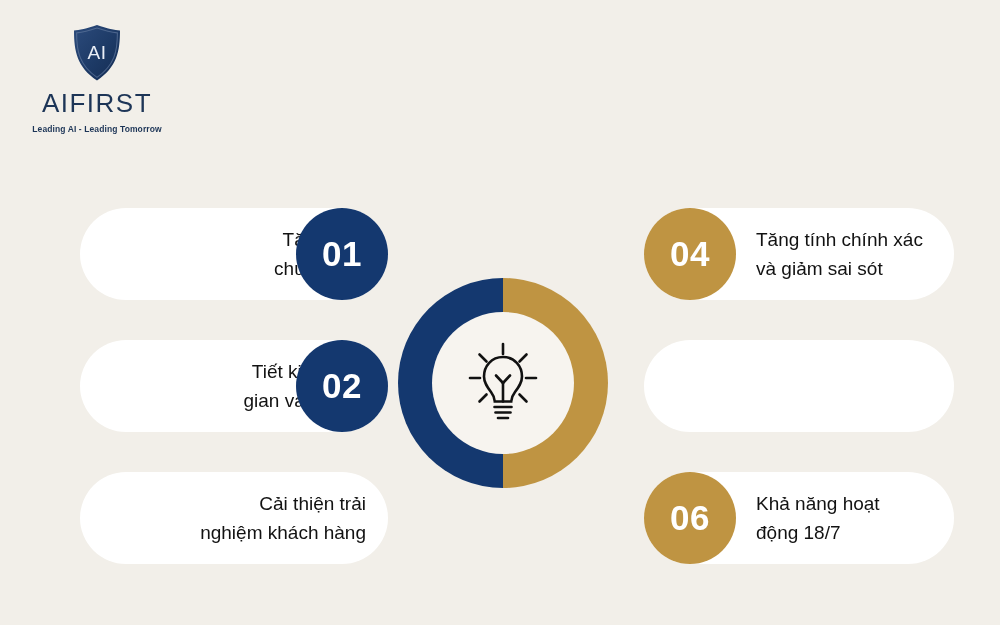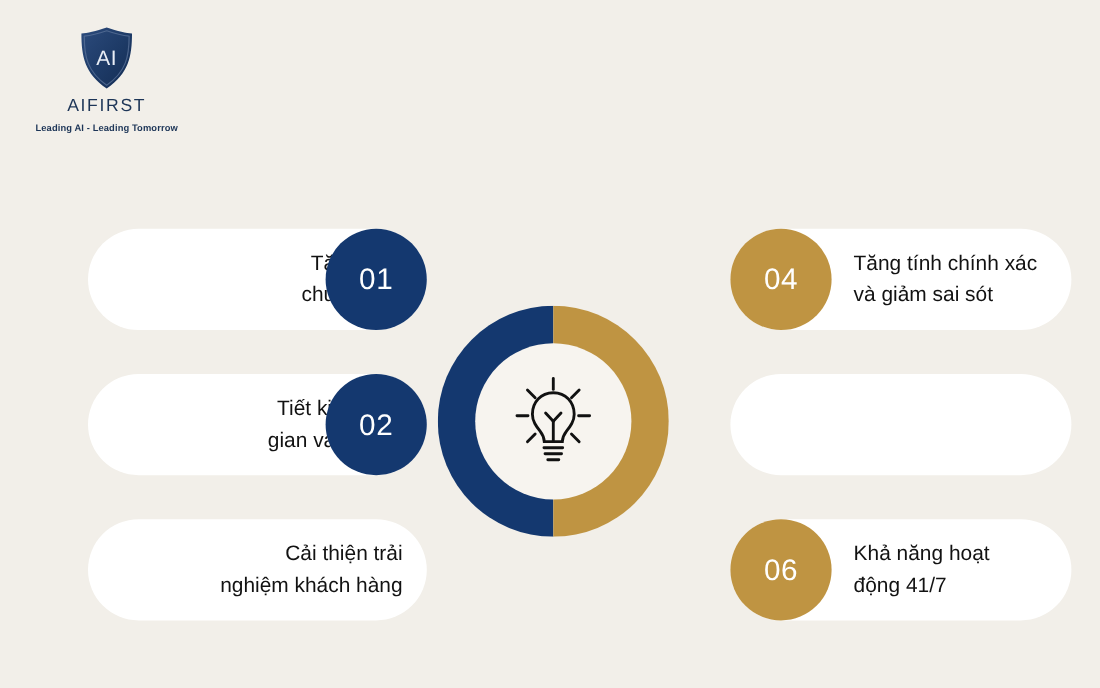--- a/index.html
+++ b/index.html
@@ -34,21 +34,21 @@
     flex-direction: column;
     align-items: center;
   }
   .logo-shield {
     width: 52px;
     height: 58px;
     display: block;
   }
   .logo-word {
     margin-top: 6px;
-    font-size: 16px;
+    font-size: 26px;
     letter-spacing: 1.5px;
     font-weight: 400;
     color: #1d3557;
     font-family: "Liberation Sans", sans-serif;
   }
   .logo-tag {
     margin-top: 5px;
     font-size: 8.5px;
     font-weight: bold;
     letter-spacing: 0.1px;
@@ -80,21 +80,21 @@
     display: flex;
     align-items: center;
   }
   .card-left {
     left: 80px;
     width: 308px;
     justify-content: flex-end;
     padding-right: 0;
   }
   .card-right {
-    left: 664px;
+    left: 644px;
     width: 310px;
     justify-content: flex-start;
   }
   .card-1 { top: 208px; }
   .card-2 { top: 340px; }
   .card-3 { top: 472px; }
 
   .card-text {
     font-size: 19px;
     line-height: 1.55;
@@ -114,22 +114,22 @@
 
   .num-circle {
     position: absolute;
     width: 92px;
     height: 92px;
     border-radius: 50%;
     display: flex;
     align-items: center;
     justify-content: center;
     color: #ffffff;
-    font-size: 27px;
-    font-weight: normal;
+    font-size: 35px;
+    font-weight: bold;
     letter-spacing: 0.5px;
     top: 0;
   }
   .card-left .num-circle { right: 0; background: #14386f; }
   .card-right .num-circle { left: 0; background: #bf9442; }
 
   
   .center-wrap {
     position: absolute;
     left: 398px;
@@ -192,21 +192,21 @@
     <div class="card-text" style="padding-left:112px;">Tăng tính chính xác
 và giảm sai sót</div>
   </div>
 
   <div class="card card-right card-2">
   </div>
 
   <div class="card card-right card-3">
     <div class="num-circle">06</div>
     <div class="card-text" style="padding-left:112px;">Khả năng hoạt
-động 41/7</div>
+động 18/7</div>
   </div>
 
   <div class="center-wrap">
     <svg class="ring-svg" width="210" height="210" viewBox="0 0 210 210">
       <path d="M105 0 A105 105 0 0 0 105 210 Z" fill="#14386f"></path>
       <path d="M105 0 A105 105 0 0 1 105 210 Z" fill="#bf9442"></path>
       <circle cx="105" cy="105" r="71" fill="#f7f4ef"></circle>
     </svg>
     <svg class="bulb-icon" viewBox="0 0 78 82">
       <g fill="none" stroke="#111111" stroke-width="2.6" stroke-linecap="round">

